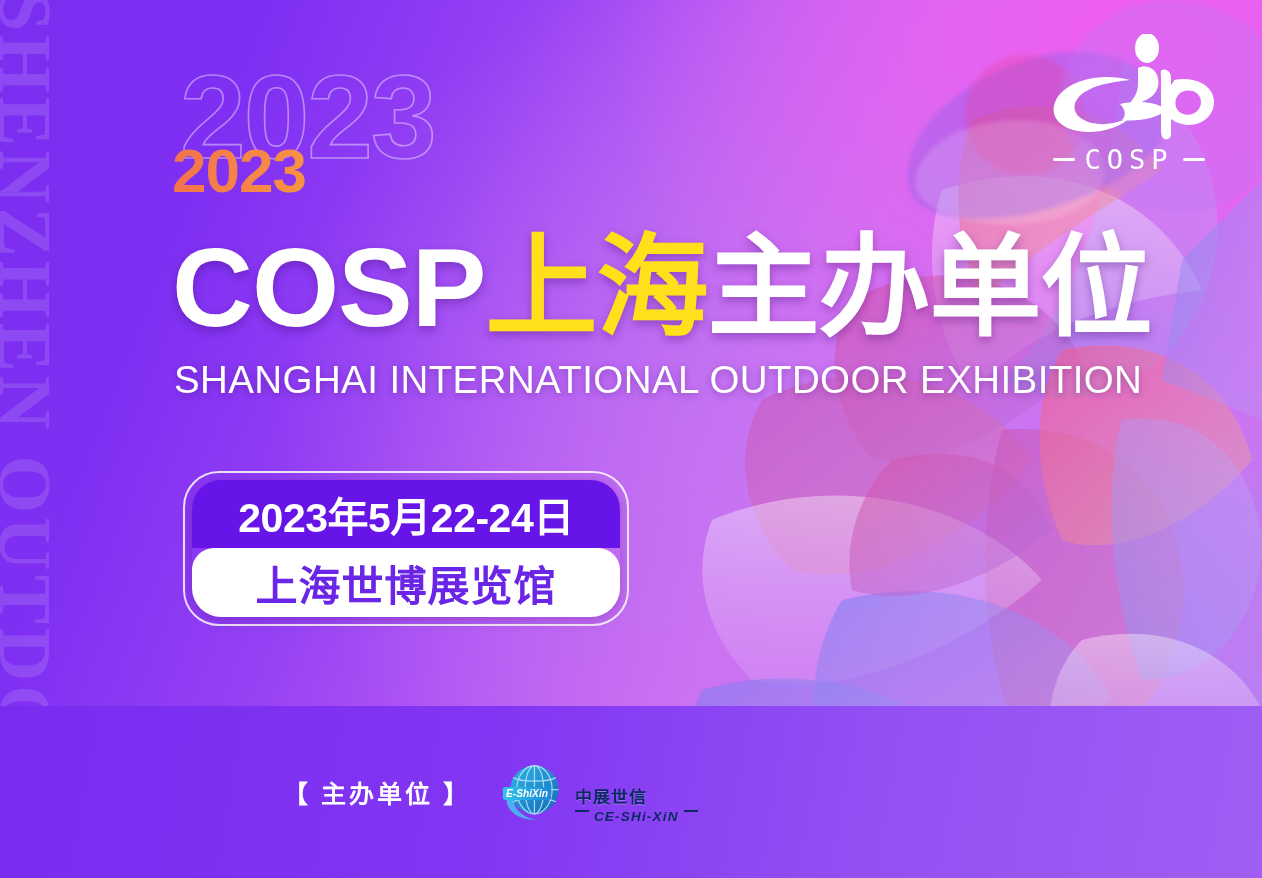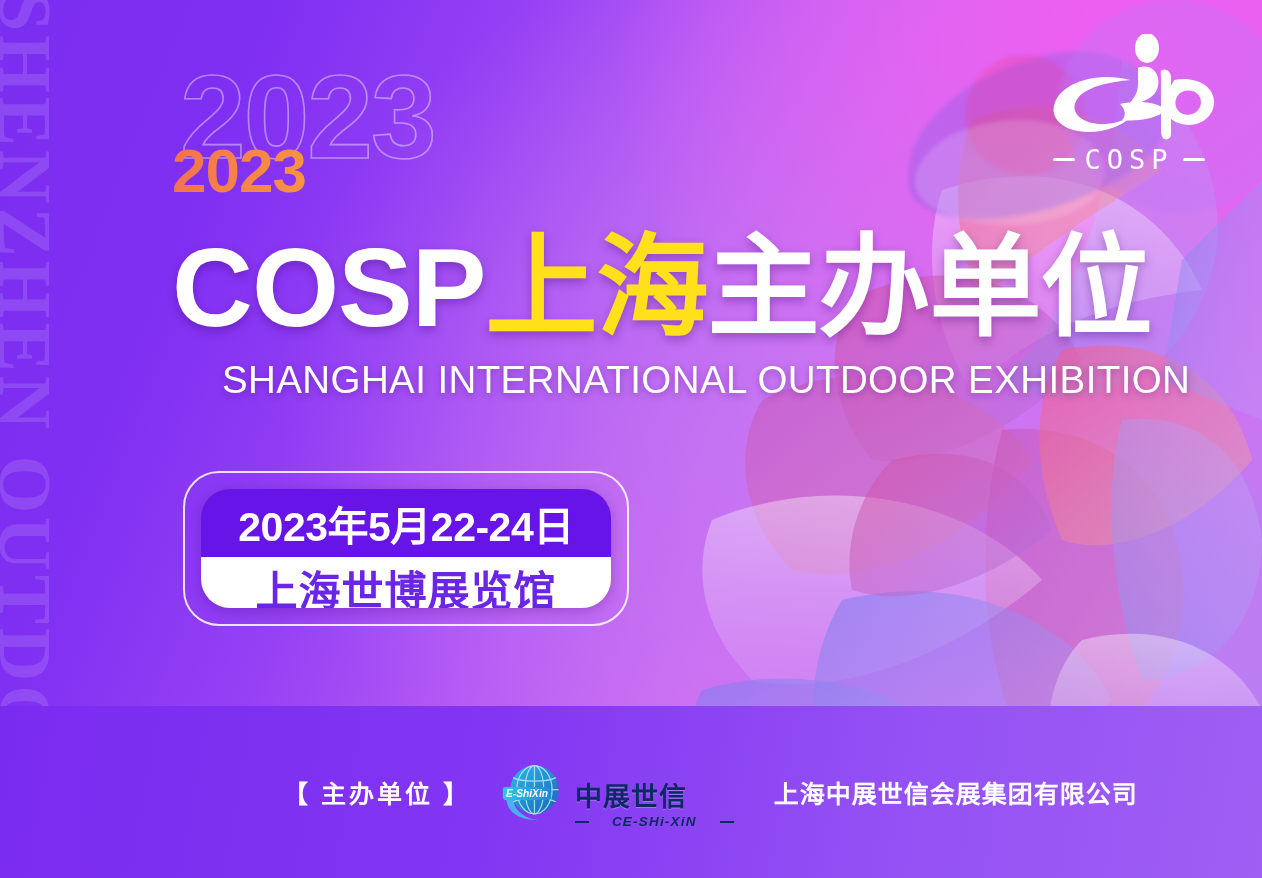--- a/index.html
+++ b/index.html
@@ -87,50 +87,49 @@
     text-shadow:0 4px 10px rgba(60,10,110,.35);
     white-space:nowrap;
   }
   .title .hl{color:#ffe01b;font-family:Liberation Mono, monospace;}
   .subtitle{
     position:absolute;left:174px;top:358px;
     font-size:38.5px;font-weight:400;letter-spacing:.4px;
     color:#ffffff;
     text-shadow:0 2px 7px rgba(60,10,110,.35);
     white-space:nowrap;
-    margin-left:48px;
   }
 
   
   .card{
     position:absolute;left:183px;top:471px;
     width:446px;height:155px;
     border:2px solid rgba(255,255,255,.85);
     border-radius:36px;
-    padding:16px;
+    padding:7px;
   }
   .card-inner{
     width:100%;height:100%;
     border-radius:29px;
     overflow:hidden;
     display:flex;flex-direction:column;
     box-shadow:0 3px 12px rgba(55,5,105,.25);
   }
   .card-top{
     flex:0 0 68px;
     background:#6614e8;
     display:flex;align-items:center;justify-content:center;
   }
   .card-top span{
     color:#fff;font-size:41px;font-weight:700;letter-spacing:-.5px;white-space:nowrap;
   }
   .card-bot{
     flex:1;
     background:#ffffff;
-    display:flex;align-items:center;justify-content:center;
+    display:flex;align-items:center;justify-content:center;border-radius:22px;
   }
   .card-bot span{
     color:#6a25e6;font-size:42px;font-weight:700;letter-spacing:1px;white-space:nowrap;
   }
 
   
   .logo{position:absolute;right:38px;top:34px;width:190px;height:150px;}
   .logo svg{width:100%;height:auto;display:block;}
   .logo-word{
     margin-top:2px;
@@ -153,26 +152,26 @@
     margin-left:283px;
   }
   .organizer-label{
     color:#fff;font-size:25px;font-weight:700;letter-spacing:3px;white-space:nowrap;
   }
   .org-logo{display:flex;align-items:center;gap:9px;}
   .globe{position:relative;width:65px;height:65px;flex:0 0 65px;text-decoration:underline;}
   .globe svg{width:100%;height:100%;display:block;}
   .org-names{display:flex;flex-direction:column;gap:1px;line-height:1;}
   .org-cn{
-    color:#0b2a63;font-size:27px;font-weight:700;letter-spacing:1px;white-space:nowrap;
+    color:#0b2a63;font-size:17px;font-weight:700;letter-spacing:1px;white-space:nowrap;
     text-shadow:0 1px 0 rgba(255,255,255,.25);
     margin-top:28px;
   }
   .org-en{
-    display:flex;align-items:center;gap:23px;margin-top:3px;
+    display:flex;gap:5px;margin-top:3px;
   }
   .org-en .d{width:14px;height:2px;background:#0b2a63;}
   .org-en .t{
     color:#0b2a63;font-size:13.5px;font-weight:700;letter-spacing:1.2px;
     font-style:italic;white-space:nowrap;
   }
   .company{
     color:#fff;font-size:25px;font-weight:700;letter-spacing:1px;white-space:nowrap;
     margin-left:10px;
   }
@@ -326,17 +325,16 @@
         <div class="org-names">
           <div class="org-cn">中展世信</div>
           <div class="org-en">
             <span class="d"></span>
             <span class="t">CE-SHi-XiN</span>
             <span class="d"></span>
           </div>
         </div>
       </div>
 
-      <div class="company">上海中展世信会展集团有限公司</div>
     </div>
   </div>
 
 </div>
 
 </body></html>

